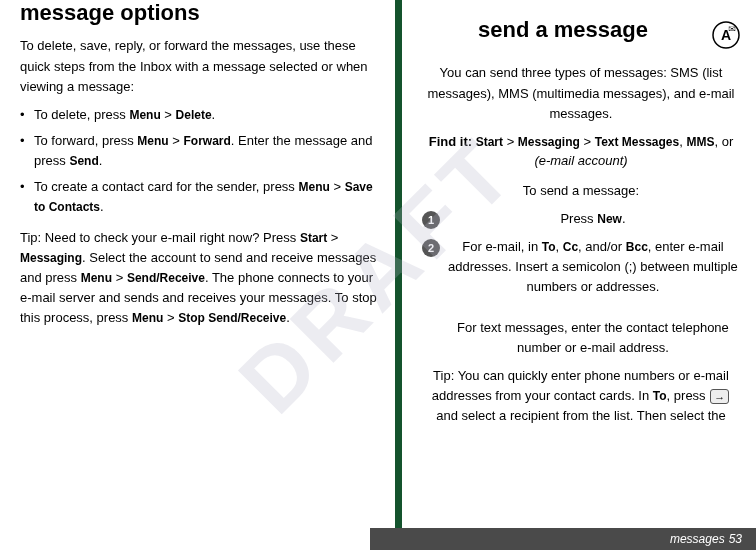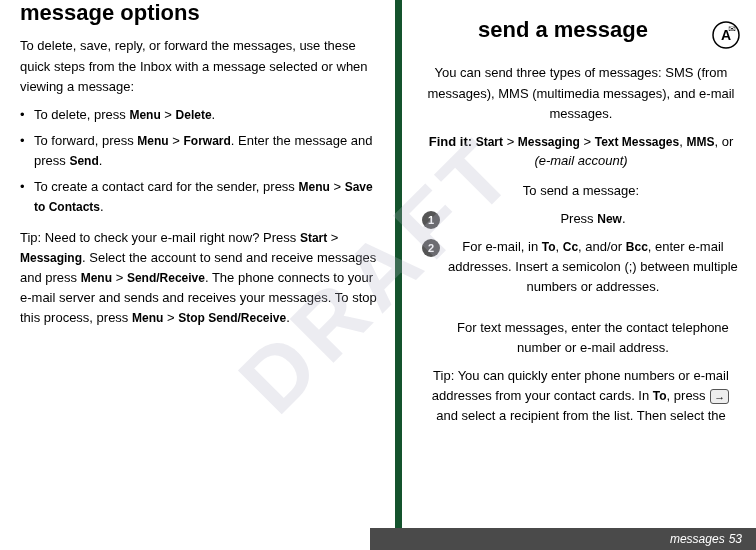--- a/index.html
+++ b/index.html
@@ -252,21 +252,21 @@
       <div style="margin-left:8px; margin-top:4px;">
         <svg width="28" height="28" viewBox="0 0 28 28">
           <circle cx="14" cy="14" r="13" fill="none" stroke="#000" stroke-width="1.5"></circle>
           <text x="14" y="19" text-anchor="middle" font-size="14" font-weight="bold" fill="#000">A</text>
           <text x="20" y="11" text-anchor="middle" font-size="9" fill="#000">✉</text>
         </svg>
       </div>
     </div>
 
     <p class="body-text">
-      You can send three types of messages: SMS (from messages), MMS (multimedia messages), and e-mail messages.
+      You can send three types of messages: SMS (list messages), MMS (multimedia messages), and e-mail messages.
     </p>
 
     <p class="find-it-block">
       <span class="find-it-label">Find it:</span>
       <span class="find-it-bold"> Start</span> &gt;
       <span class="find-it-bold">Messaging</span> &gt;
       <span class="find-it-bold">Text Messages</span>,
       <span class="find-it-bold">MMS</span>, or
       <span class="italic-text">(e-mail account)</span>
     </p>

